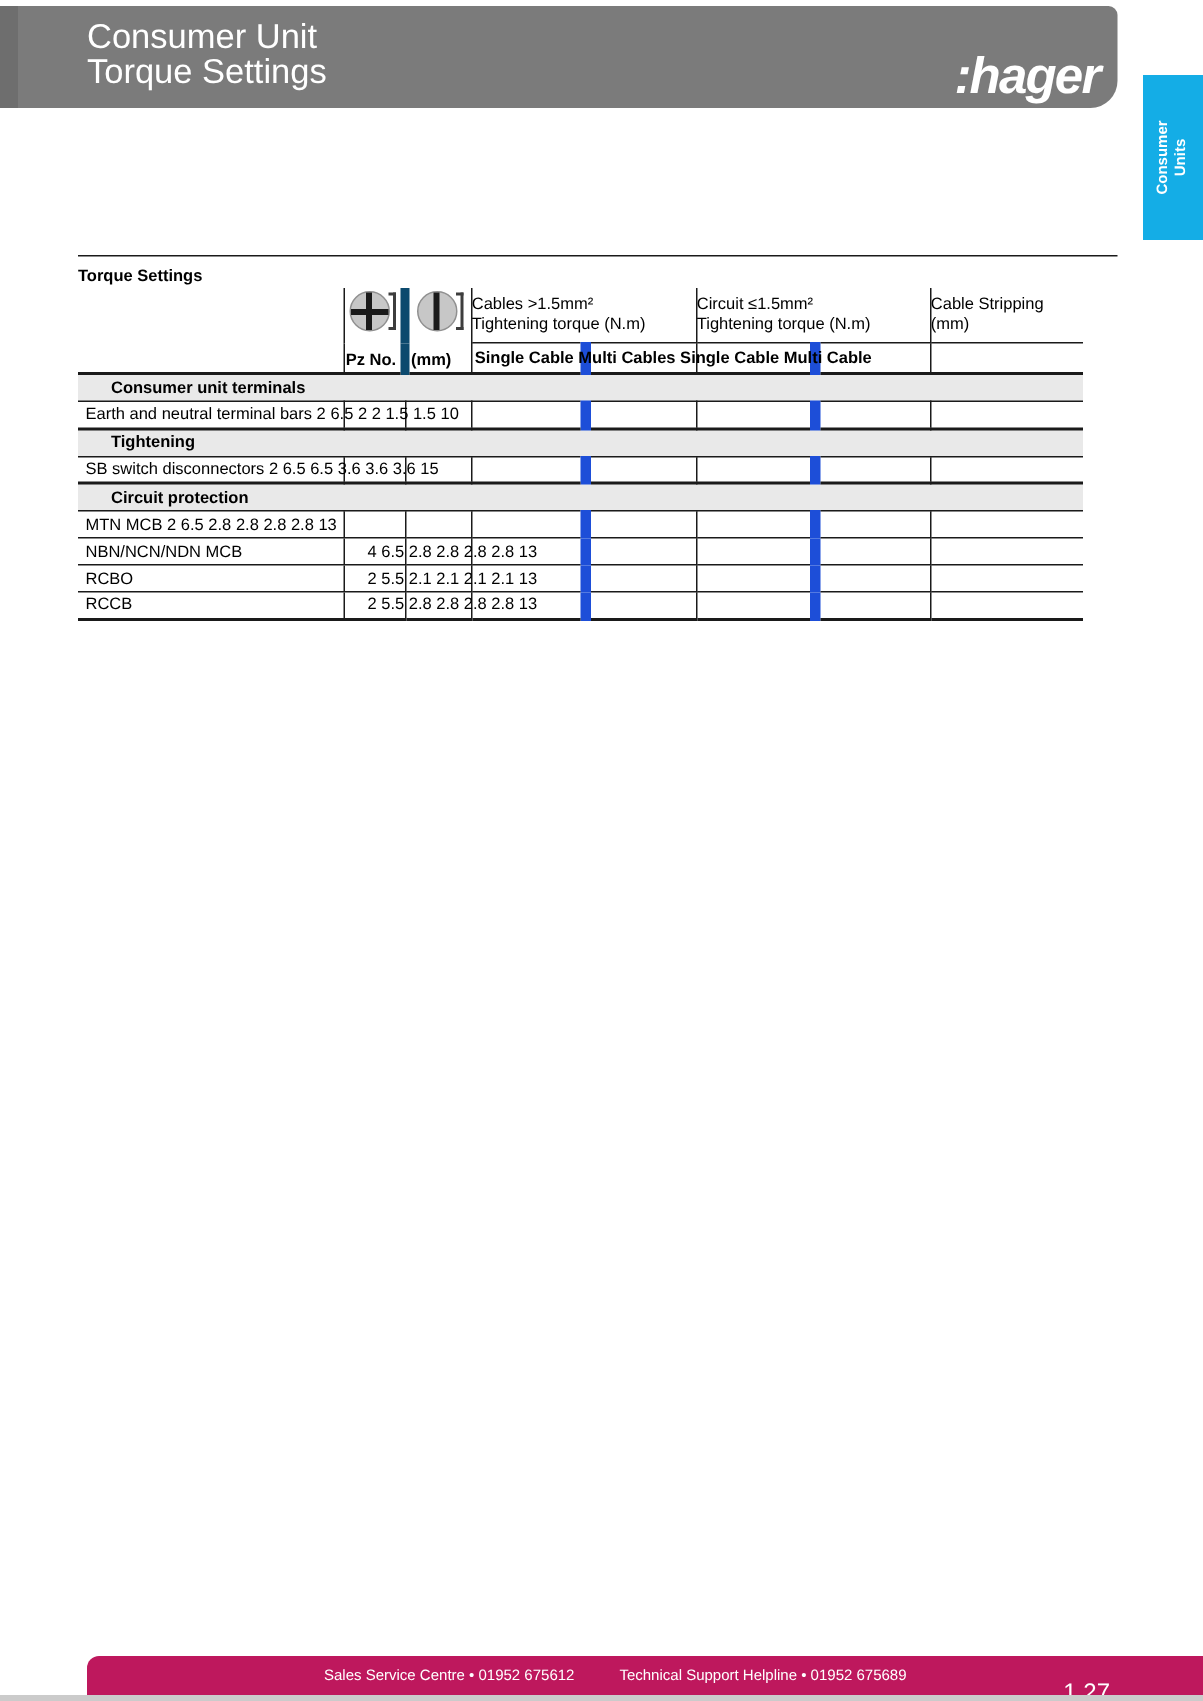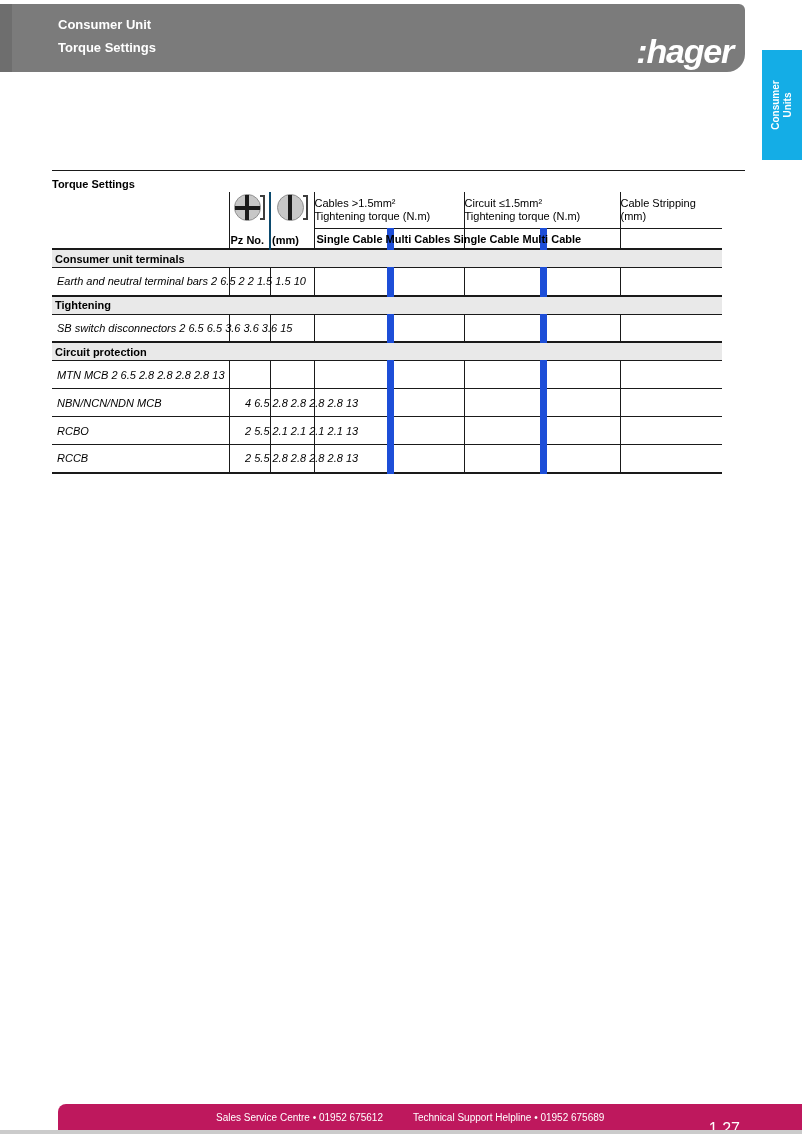--- a/index.html
+++ b/index.html
@@ -3,22 +3,22 @@
 <meta charset="utf-8">
 <style>
   html,body{margin:0;padding:0;background:#fff;}
   .page{position:relative;width:802px;height:1134px;background:#fff;overflow:hidden;
         font-family:"Liberation Sans","DejaVu Sans",sans-serif;color:#000;}
 
   
   .banner{position:absolute;left:0;top:4px;width:745px;height:68px;background:#7b7b7b;
           border-radius:0 6px 18px 0;}
   .banner-edge{position:absolute;left:0;top:0;width:12px;height:100%;background:#6e6e6e;}
-  .banner-title{position:absolute;left:58px;top:9px;color:#fff;font-size:13px;
-                line-height:23px;font-weight:700;}
+  .banner-title{position:absolute;left:58px;top:9px;color:#fff;font-size:23px;
+                line-height:23px;font-weight:400;}
   .logo{position:absolute;right:12px;bottom:1px;color:#fff;font-size:34px;font-weight:bold;
         letter-spacing:-1.2px;font-style:italic;}
 
   
   .side-tab{position:absolute;left:762px;top:50px;width:40px;height:110px;background:#14ade6;}
   .side-tab-text{position:absolute;left:50%;top:50%;width:110px;
                  transform:translate(-50%,-50%) rotate(-90deg);
                  color:#fff;font-size:10px;font-weight:bold;line-height:12px;text-align:center;}
 
   
@@ -28,43 +28,43 @@
   
   table.tq{position:absolute;left:52px;top:192px;width:670px;border-collapse:collapse;
            table-layout:fixed;font-size:11px;}
   table.tq th,table.tq td{padding:0;vertical-align:middle;font-weight:normal;text-align:left;}
 
   tr.hr1{height:35px;}
   tr.hr2{height:19px;}
   th.g{font-weight:bold;text-align:center;line-height:13px;vertical-align:middle;
        border-bottom:1px solid #1a1a1a;margin-left:24px;}
   th.vb-r{border-right:1px solid #1a1a1a;}
-  th.iconcol{border-left:1px solid #1a1a1a;border-right:2px solid #0c4a6e;vertical-align:bottom;}
+  th.iconcol{border-left:1px solid #1a1a1a;border-right:6px solid #0c4a6e;vertical-align:bottom;}
   th.iconcol2{border-right:1px solid #1a1a1a;vertical-align:bottom;}
   .iconcell{display:flex;flex-direction:column;height:52px;justify-content:space-between;
             padding:2px 0 2px 0;}
   .iconrow{display:flex;justify-content:center;align-items:center;}
   .icolabel{font-weight:bold;white-space:nowrap;padding-left:1px;}
 
   .screw{position:relative;width:27px;height:27px;background:#c7c7c7;border:1px solid #909090;
          border-radius:50%;display:inline-block;box-sizing:border-box;}
   .screw .bar-v{position:absolute;left:50%;top:0;bottom:0;width:4px;margin-left:-2px;background:#1a1a1a;}
   .screw .bar-h{position:absolute;top:50%;left:0;right:0;height:4px;margin-top:-2px;background:#1a1a1a;}
   .bracket{width:5px;height:25px;border:2px solid #3d3d3d;border-left:none;margin-left:-1px;
            display:inline-block;box-sizing:border-box;}
 
   th.sh{position:relative;}
   th.sh .runover{position:absolute;left:2px;bottom:3px;white-space:nowrap;font-weight:bold;}
   .bg-r{border-right:7px solid #1d4ed8;}
   .bk-r{border-right:1px solid #1a1a1a;}
   .bk-l{border-left:1px solid #1a1a1a;}
 
-  tr.sec td{height:17px;background:#e9e9e9;font-weight:bold;padding-left:3px;
+  tr.sec td{height:17px;background:#e9e9e9;font-weight:bold;padding-left:22px;
             border-top:2px solid #1a1a1a;border-bottom:1px solid #1a1a1a;}
-  tr.data{height:28px;font-style:italic;}
+  tr.data{height:18px;}
   tr.data td{border-bottom:1px solid #1a1a1a;position:relative;}
   tr.data.last td{border-bottom:2px solid #1a1a1a;}
   td.c-label .runover,td.mmv .runover{position:absolute;left:5px;top:50%;transform:translateY(-50%);
             white-space:nowrap;}
   td.mmv .runover{left:2px;}
   td.pzv{text-align:right;}
   td.pzv span{display:block;text-align:right;}
 
   
   .footer-bar{position:absolute;left:58px;top:1104px;width:744px;height:26px;background:#be185d;

